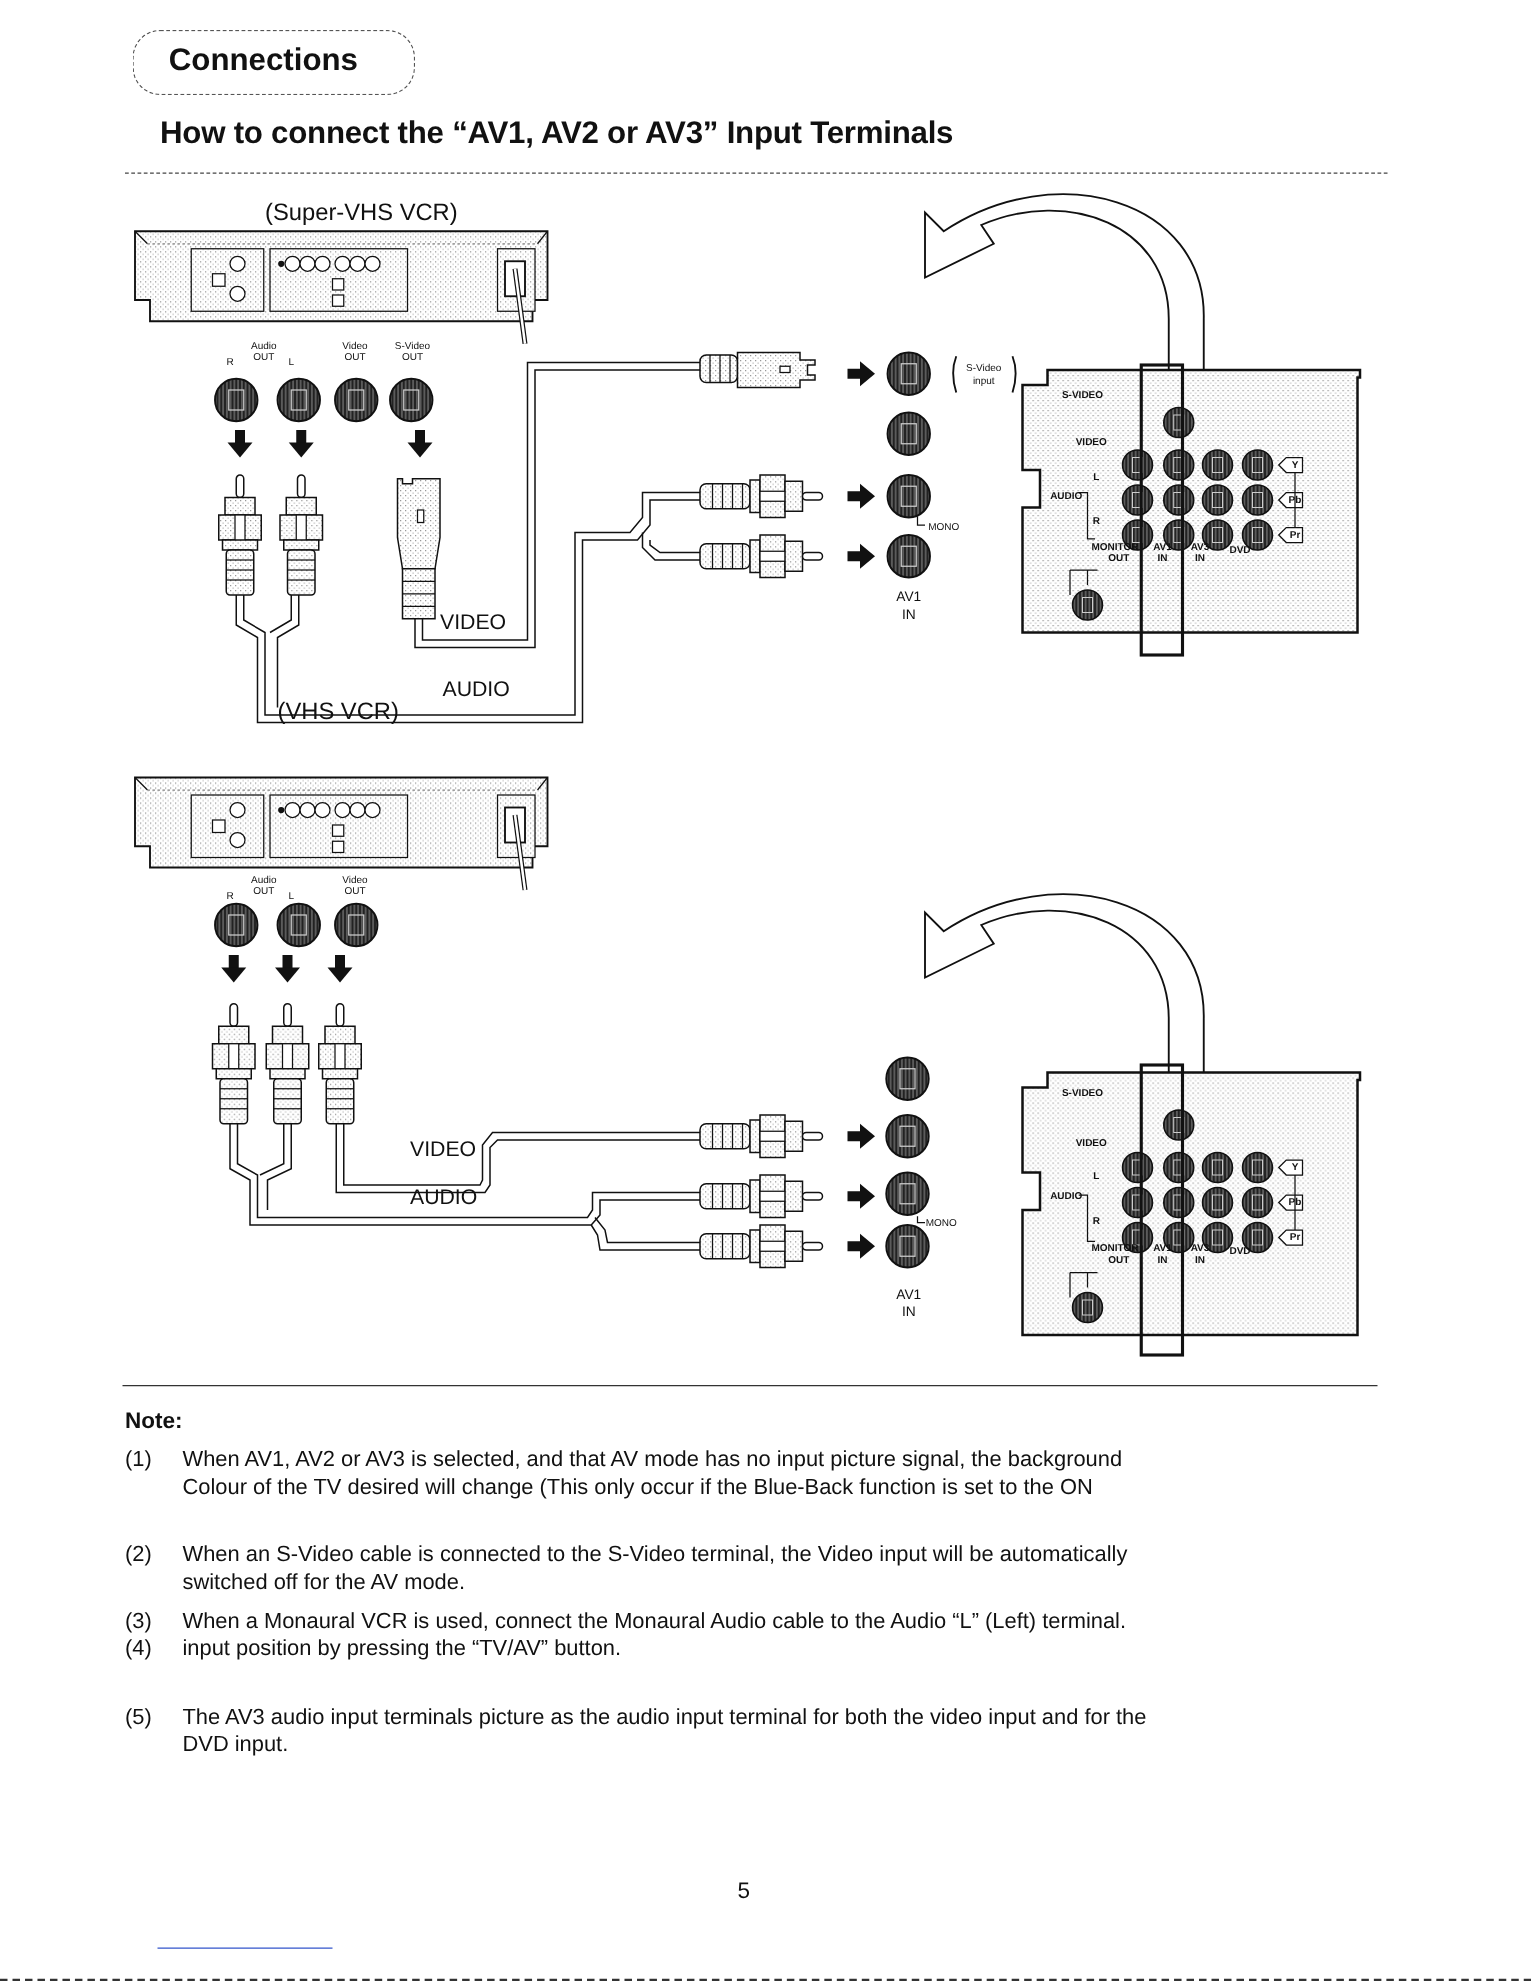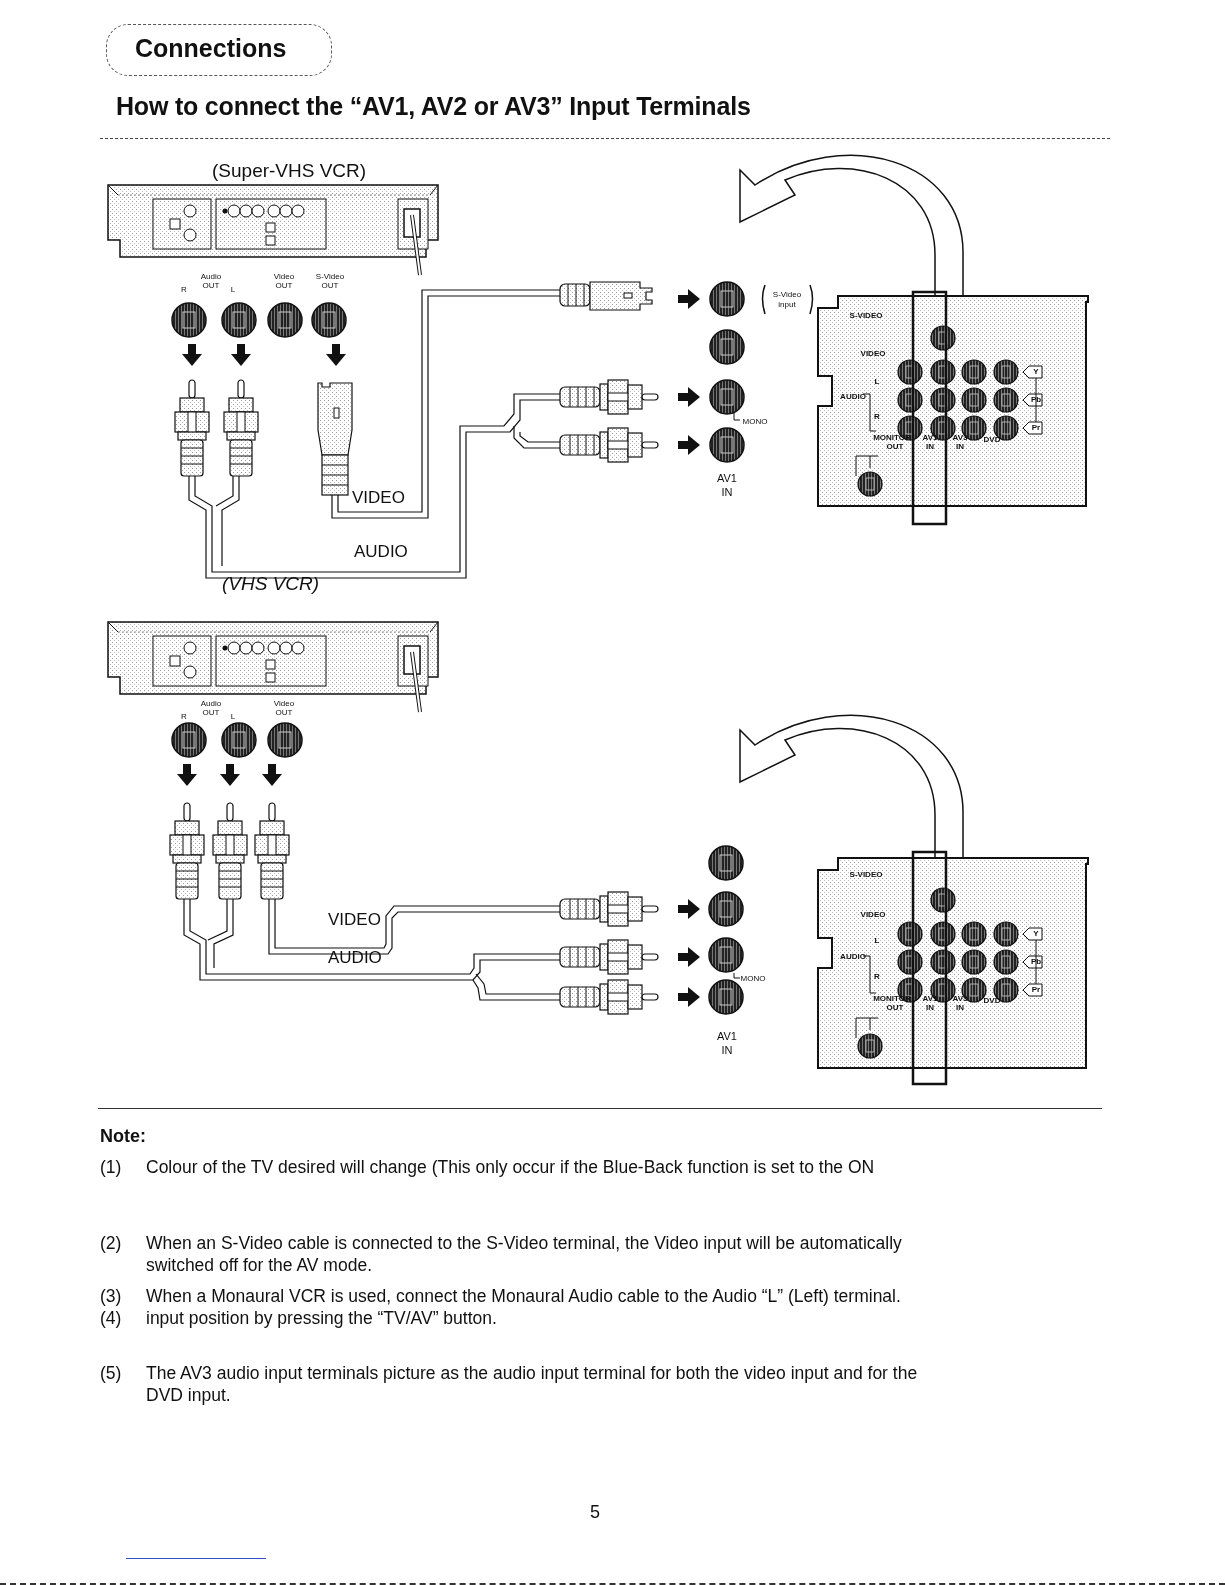--- a/index.html
+++ b/index.html
@@ -2,21 +2,21 @@
 <html><head>
 <meta charset="utf-8">
 <style>
   html, body { margin: 0; padding: 0; background: #ffffff; }
   body { width: 1225px; height: 1585px; position: relative; overflow: hidden;
          font-family: "Liberation Sans", sans-serif; color: #111; }
   .abs { position: absolute; }
   .section-badge { left: 106px; top: 24px; width: 226px; height: 52px;
          border: 1.5px dashed #555; border-radius: 22px; box-sizing: border-box; }
   .section-badge span { position: absolute; left: 28px; top: 9px; font-size: 25px; font-weight: bold; }
-  .page-title { left: 116px; top: 92px; font-size: 25px; font-weight: bold; letter-spacing: -0.2px; }
+  .page-title { left: 128px; top: 92px; font-size: 25px; font-weight: bold; letter-spacing: -0.2px; }
   .rule { height: 0; border-top: 1px dashed #444; }
   .lbl { font-size: 19px; }
   .tiny { font-size: 8px; line-height: 9px; text-align: center; }
   .cable-lbl { font-size: 17px; }
   .notes-title { left: 100px; top: 1126px; font-size: 18px; font-weight: bold; }
   .note { position: absolute; left: 100px; width: 1000px; font-size: 17.5px; line-height: 22px; }
   .note .num { position: absolute; left: 0; top: 0; }
   .note .txt { margin-left: 46px; display: block; }
   .page-num { left: 590px; top: 1502px; font-size: 18px; }
   .foot-link { left: 126px; top: 1558px; width: 140px; height: 0; border-top: 1px solid #3355cc; }
@@ -267,21 +267,21 @@
 <div class="abs tiny" style="left:880px; top:442px; width:30px; font-weight:bold;">OUT</div>
 <div class="abs tiny" style="left:918px; top:433px; width:24px; font-weight:bold;">AV1</div>
 <div class="abs tiny" style="left:918px; top:442px; width:24px; font-weight:bold;">IN</div>
 <div class="abs tiny" style="left:948px; top:433px; width:24px; font-weight:bold;">AV3</div>
 <div class="abs tiny" style="left:948px; top:442px; width:24px; font-weight:bold;">IN</div>
 <div class="abs tiny" style="left:980px; top:435px; width:24px; font-weight:bold;">DVD</div>
 <div class="abs tiny" style="left:1030px; top:367px; width:12px; font-weight:bold;">Y</div>
 <div class="abs tiny" style="left:1030px; top:395px; width:12px; font-weight:bold;">Pb</div>
 <div class="abs tiny" style="left:1030px; top:423px; width:12px; font-weight:bold;">Pr</div>
 
-<div class="abs lbl" style="left:222px; top:573px;font-style:italic;">(VHS VCR)</div>
+<div class="abs lbl" style="left:222px; top:559px;">(VHS VCR)</div>
 <div class="abs tiny" style="left:196px; top:699px; width:30px;">Audio</div>
 <div class="abs tiny" style="left:196px; top:708px; width:30px;">OUT</div>
 <div class="abs tiny" style="left:178px; top:712px; width:12px;">R</div>
 <div class="abs tiny" style="left:227px; top:712px; width:12px;">L</div>
 <div class="abs tiny" style="left:266px; top:699px; width:36px;">Video</div>
 <div class="abs tiny" style="left:266px; top:708px; width:36px;">OUT</div>
 
 <div class="abs cable-lbl" style="left:328px; top:910px;">VIDEO</div>
 <div class="abs cable-lbl" style="left:328px; top:948px;">AUDIO</div>
 <div class="abs tiny" style="left:738px; top:974px; width:30px;">MONO</div>
@@ -303,20 +303,21 @@
 <div class="abs tiny" style="left:1030px; top:929px; width:12px; font-weight:bold;">Y</div>
 <div class="abs tiny" style="left:1030px; top:957px; width:12px; font-weight:bold;">Pb</div>
 <div class="abs tiny" style="left:1030px; top:985px; width:12px; font-weight:bold;">Pr</div>
 
 <div class="abs rule" style="left:98px; top:1108px; width:1004px; border-top-style:solid; border-top-color:#333;"></div>
 
 <div class="abs notes-title">Note:</div>
 
 <div class="note" style="top:1156px;">
   <span class="num">(1)</span>
+  <span class="txt">When AV1, AV2 or AV3 is selected, and that AV mode has no input picture signal, the background</span>
   <span class="txt">Colour of the TV desired will change (This only occur if the Blue-Back function is set to the ON</span>
 </div>
 <div class="note" style="top:1232px;">
   <span class="num">(2)</span>
   <span class="txt">When an S-Video cable is connected to the S-Video terminal, the Video input will be automatically</span>
   <span class="txt">switched off for the AV mode.</span>
 </div>
 <div class="note" style="top:1285px;">
   <span class="num">(3)</span>
   <span class="txt">When a Monaural VCR is used, connect the Monaural Audio cable to the Audio “L” (Left) terminal.</span>

